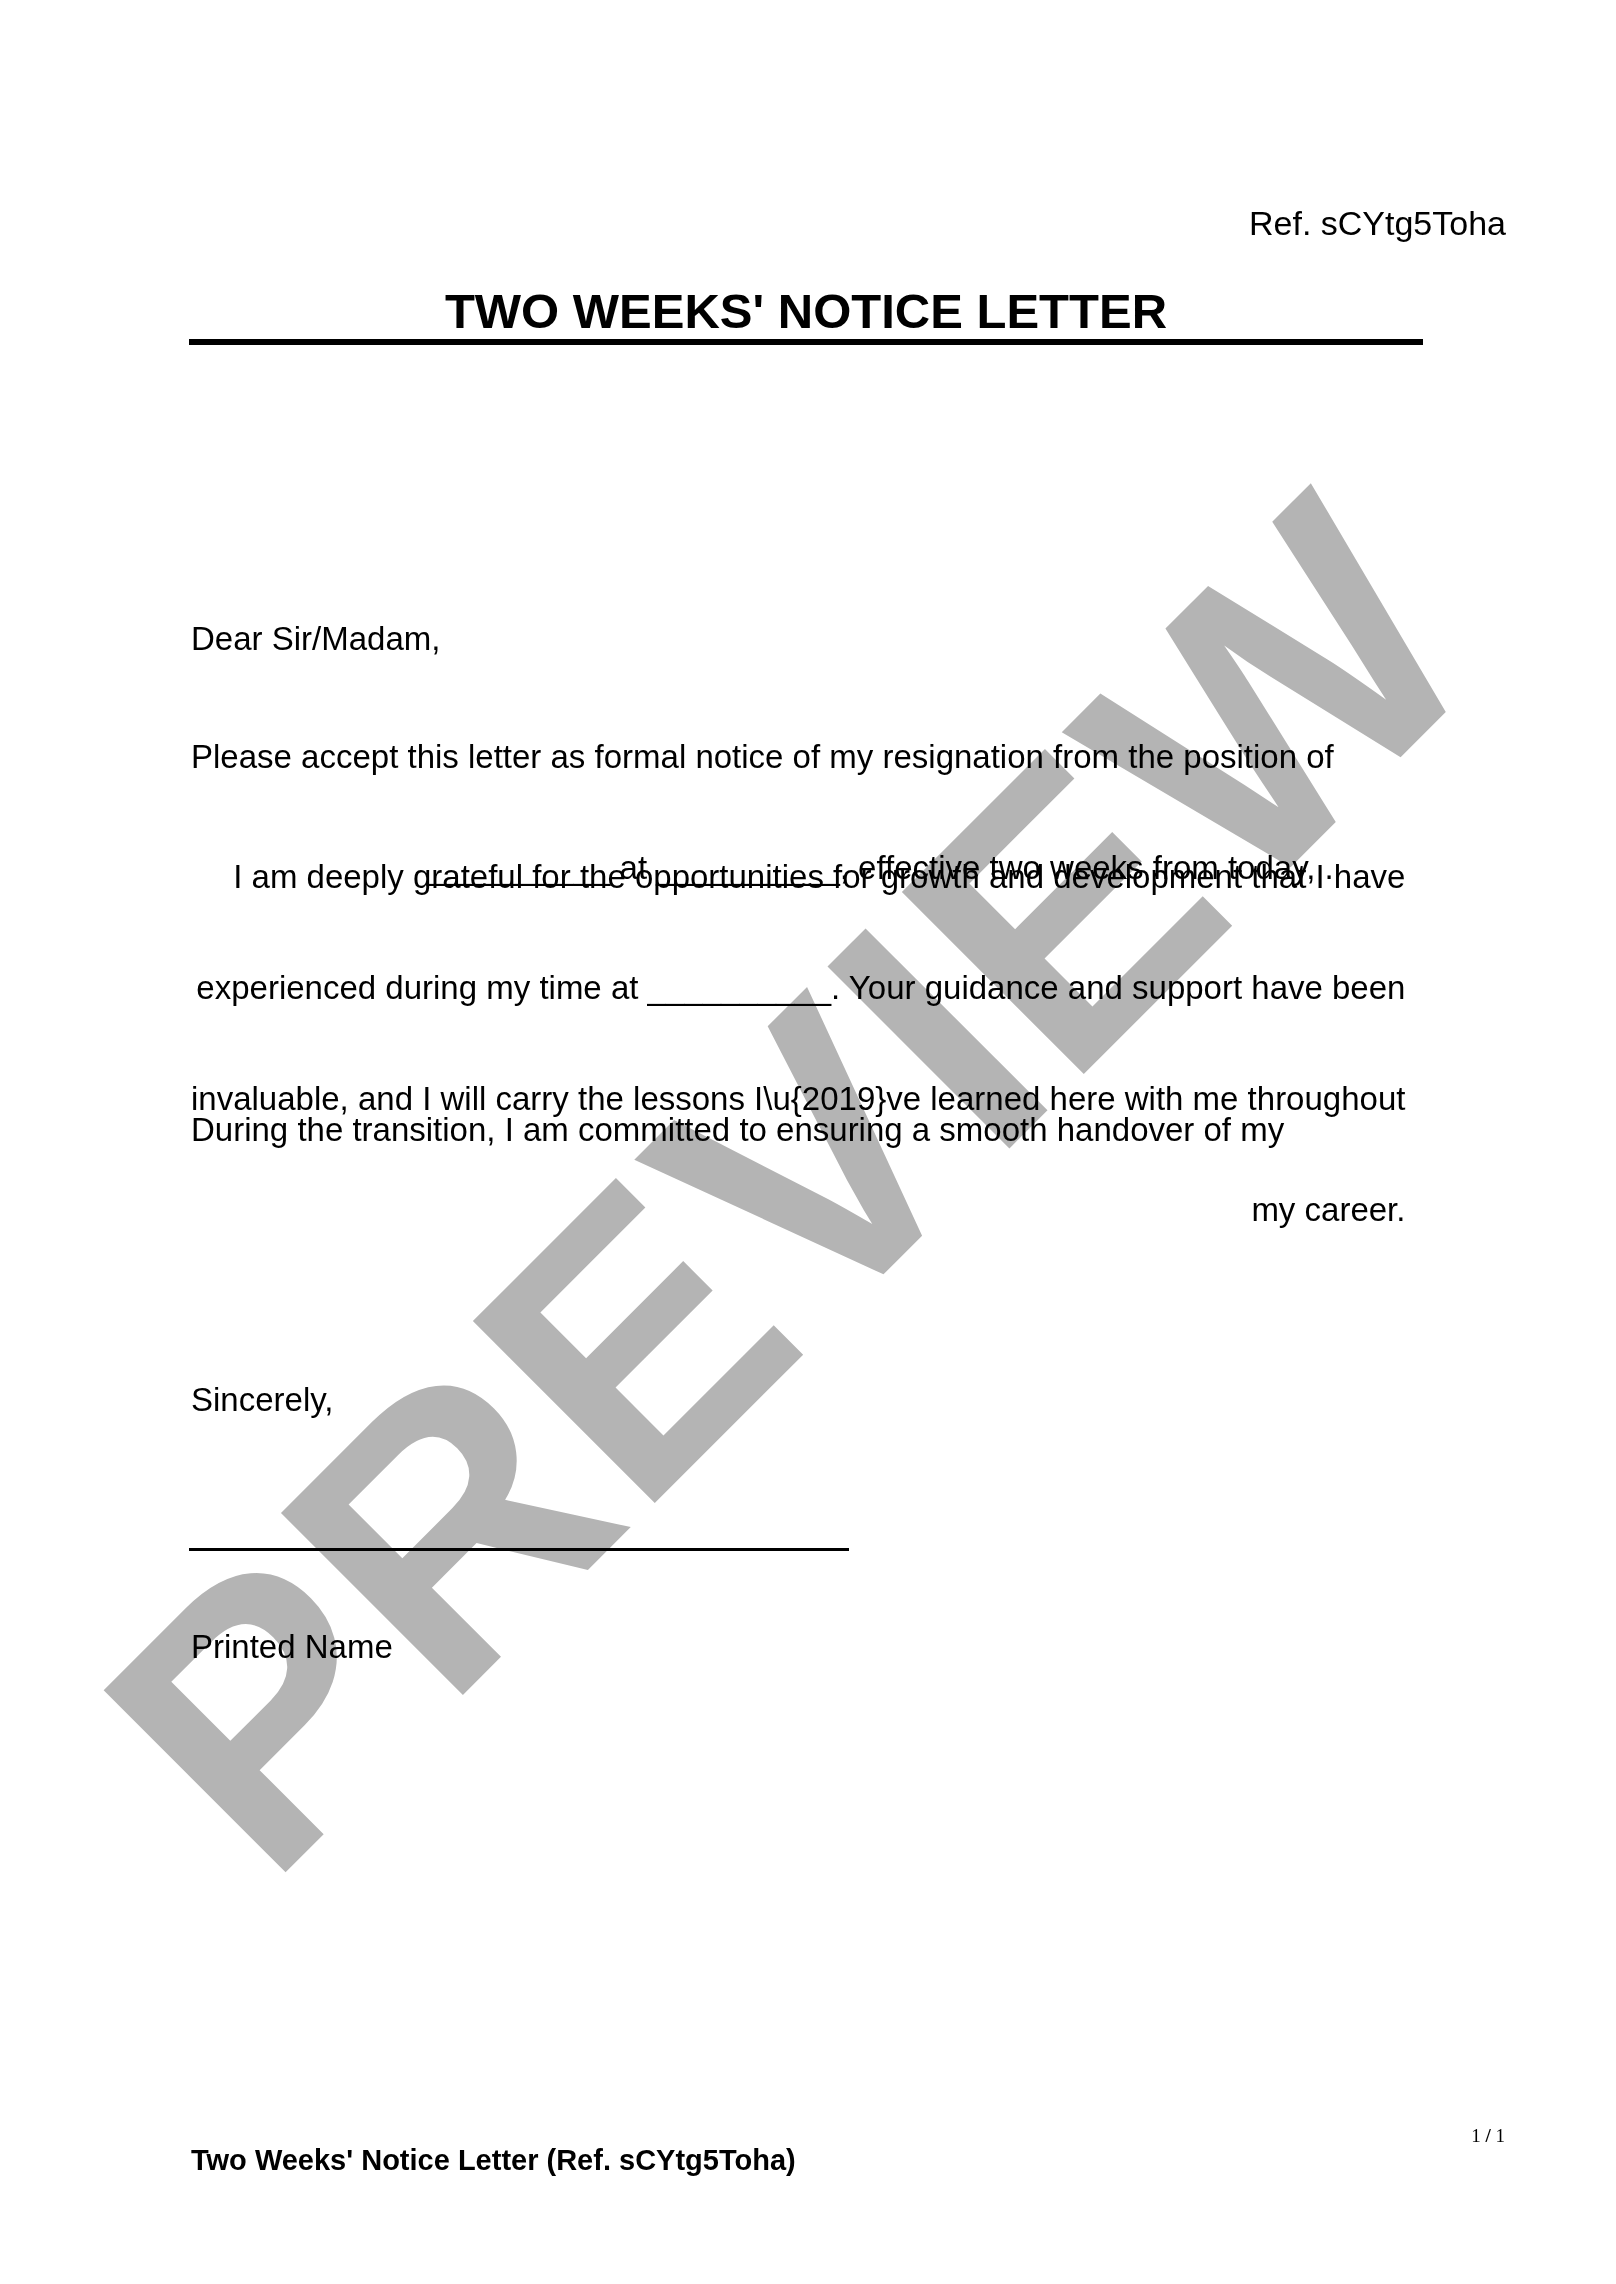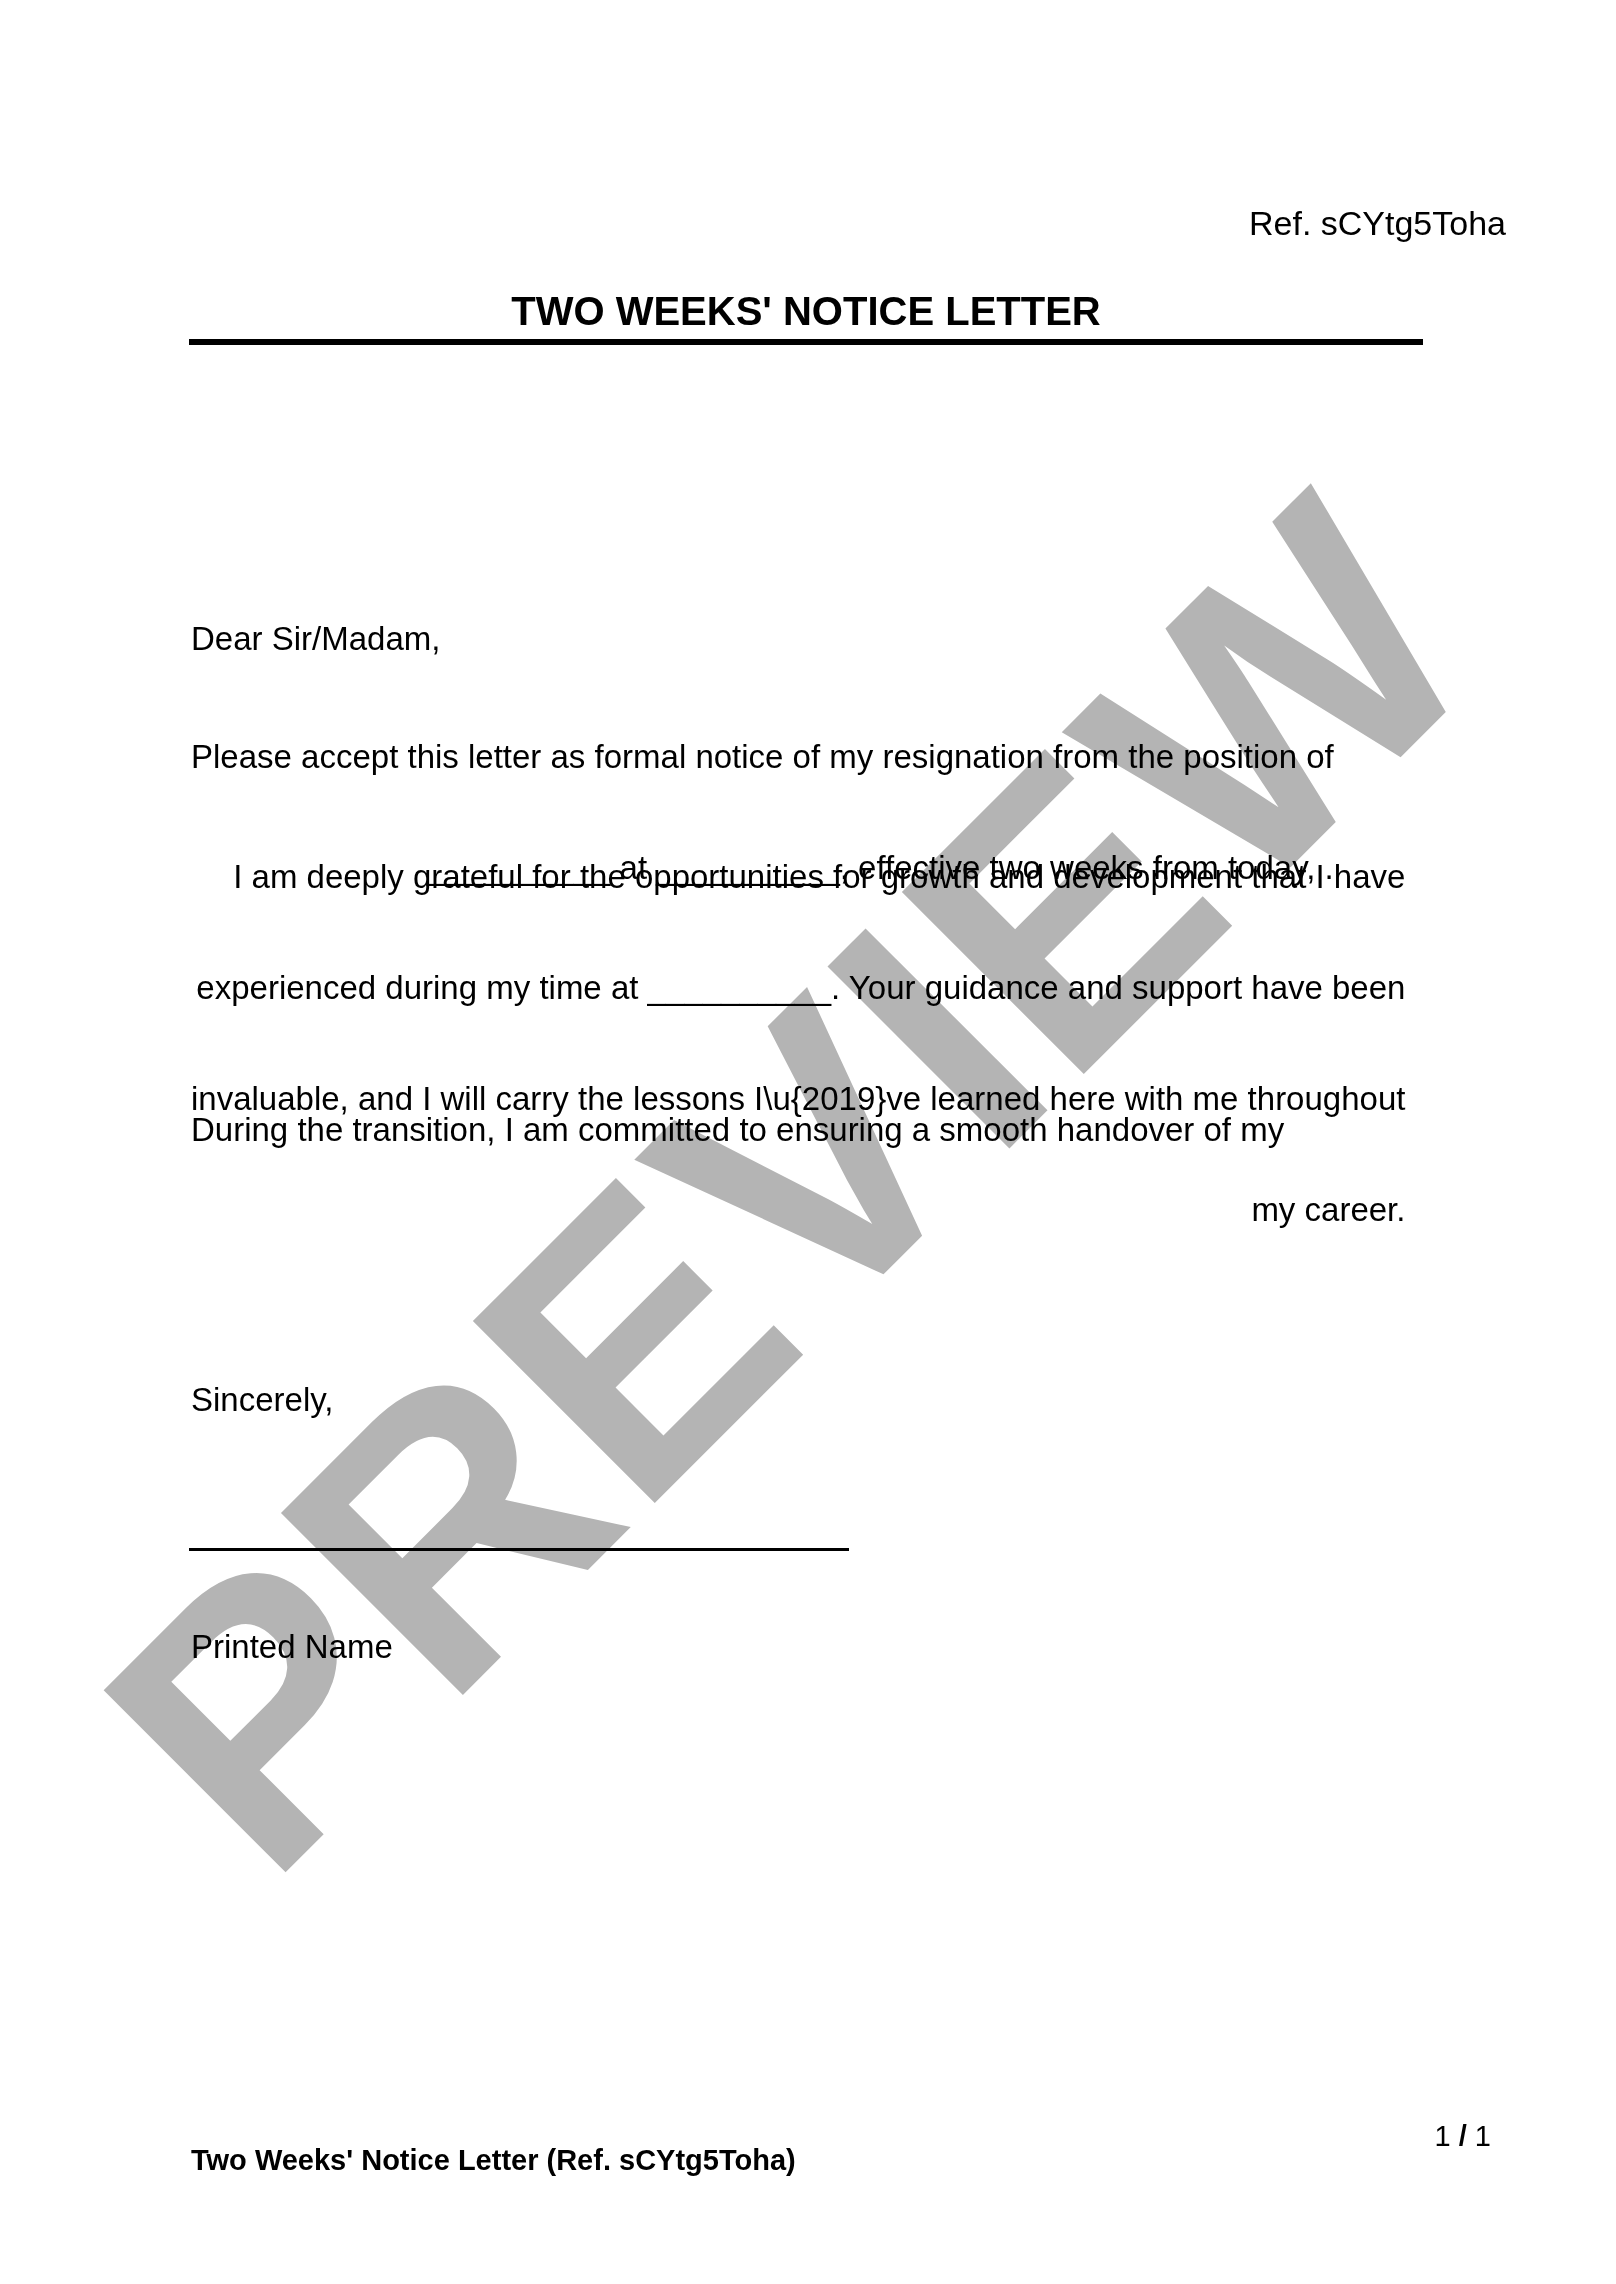--- a/index.html
+++ b/index.html
@@ -1,27 +1,27 @@
 <!DOCTYPE html>
 <html style="font-size:10.4px"><head>
 <meta charset="utf-8">
 <style>
   html, body { margin: 0; padding: 0; background: #ffffff; }
   body { width: 1617px; height: 2284px; position: relative; overflow: hidden;
          font-family: "Liberation Sans", sans-serif; color: #000000; }
   .abs { position: absolute; white-space: pre; }
   .ref { top: 204px; right: 111px; font-size: 34px; line-height: 39px; }
   .title { top: 283px; left: 189px; width: 1234px; text-align: center;
-           font-size: 40px; font-weight: bold; line-height: 56px; }
+           font-size: 49px; font-weight: bold; line-height: 56px; }
   .title-rule { top: 339px; left: 189px; width: 1234px; height: 5.9px; background: #000000; }
   .para { left: 191px; font-size: 33px; line-height: 37px; }
   .para .line { display: block; white-space: pre; text-align: right; }
   .sig-line { top: 1548px; left: 189px; width: 660px; height: 3.3px; background: #000000; }
   .footer-title { top: 2119px; left: 191px; font-size: 29px; font-weight: bold; line-height: 34px; margin-top: 24px; }
-  .footer-page { top: 2119px; right: 126px; font-size: 29px; line-height: 34px; }
+  .footer-page { top: 2119px; right: 112px; font-size: 19px; line-height: 34px; font-family: Liberation Serif, serif; }
   .footer-page .slash { font-weight: bold; }
   .watermark { position: absolute; left: 789px; top: 1185px; width: 0; height: 0; z-index: 0; }
   .watermark span { position: absolute; left: 0; top: 0;
            transform: translate(-50%, -50%) rotate(-45deg);
            font-size: 374px; font-weight: bold; color: #b4b4b4; line-height: 1;
            white-space: pre; letter-spacing: 1.3px; }
   .content { position: absolute; left: 0; top: 0; width: 1617px; height: 2284px; z-index: 1; }
 </style>
 </head>
 <body>

